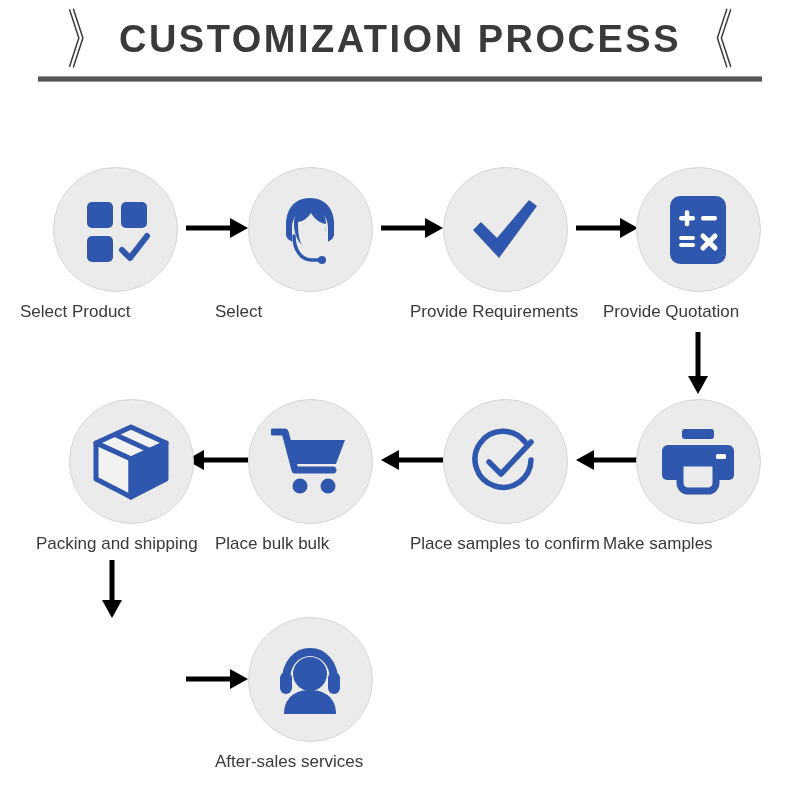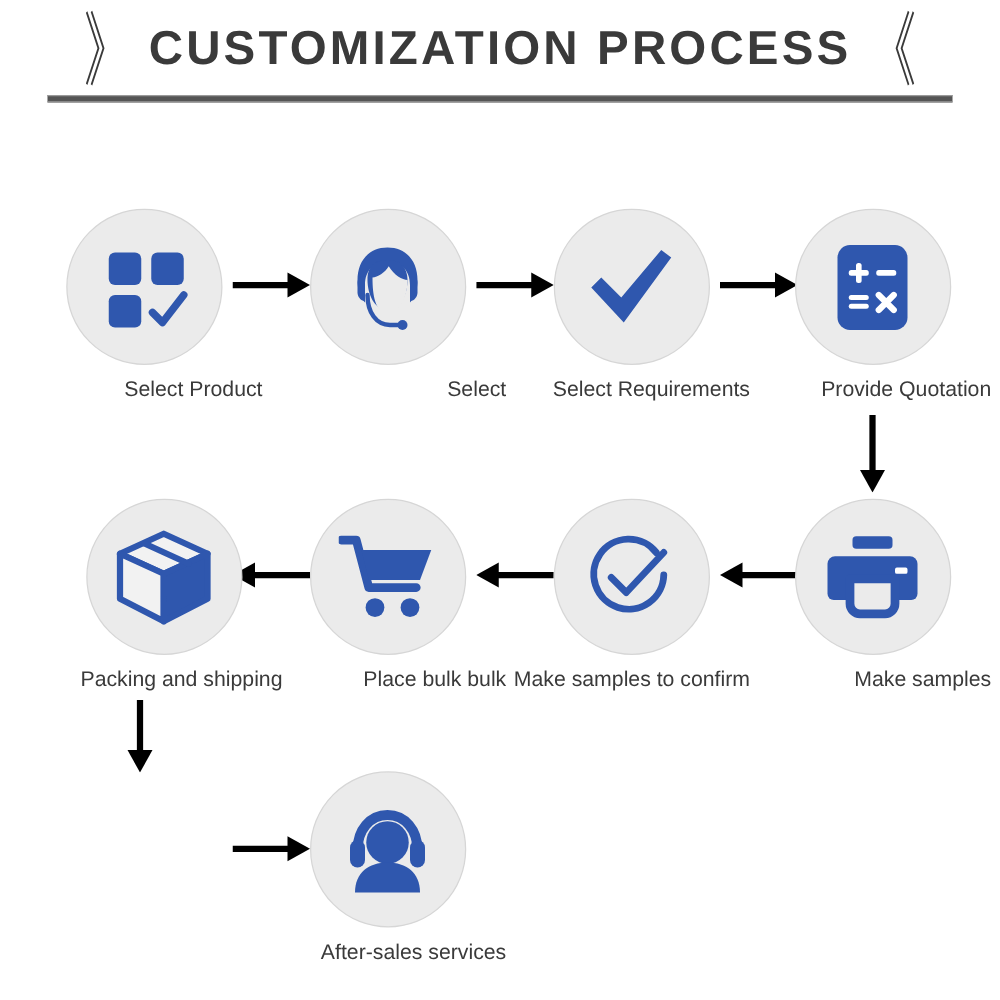--- a/index.html
+++ b/index.html
@@ -58,21 +58,21 @@
     height: 4px;
     background: #555555;
     border-top: 1px solid #9a9a9a;
     border-bottom: 1px solid #9a9a9a;
   }
 
   
   .step {
     position: absolute;
     width: 190px;
-    text-align: right;
+    text-align: left;
   }
   .circle {
     width: 123px;
     height: 123px;
     margin: 0 auto;
     border-radius: 50%;
     background: #ebebeb;
     border: 1px solid #d6d6d6;
     display: flex;
     align-items: center;
@@ -176,21 +176,21 @@
     </div>
     <div class="step-label">Select</div>
   </div>
 
   <div class="step" style="left:410px; top:167px;">
     <div class="circle">
       <svg width="76" height="76" viewBox="0 0 76 76">
         <path d="M6 38 L14 30 L30 46 L62 8 L70 14 L32 66 Z" fill="#2f57ae"></path>
       </svg>
     </div>
-    <div class="step-label">Select Requirements</div>
+    <div class="step-label">Provide Requirements</div>
   </div>
 
   <div class="step" style="left:603px; top:167px;">
     <div class="circle">
       <svg width="66" height="76" viewBox="0 0 66 76">
         <rect x="5" y="4" width="56" height="68" rx="10" fill="#2f57ae"></rect>
         <rect x="14" y="24" width="16" height="4.5" rx="2" fill="#ffffff"></rect>
         <rect x="19.8" y="18.3" width="4.5" height="16" rx="2" fill="#ffffff"></rect>
         <rect x="36" y="24" width="16" height="4.5" rx="2" fill="#ffffff"></rect>
         <rect x="14" y="44" width="16" height="4" rx="2" fill="#ffffff"></rect>
@@ -213,21 +213,21 @@
     <div class="step-label">Make samples</div>
   </div>
 
   <div class="step" style="left:410px; top:399px;">
     <div class="circle">
       <svg width="76" height="76" viewBox="0 0 76 76">
         <path d="M58 18 A28 28 0 1 0 64 36" fill="none" stroke="#2f57ae" stroke-width="5.5" stroke-linecap="round"></path>
         <polyline points="22,38 34,50 64,18" fill="none" stroke="#2f57ae" stroke-width="5.5" stroke-linecap="round" stroke-linejoin="round"></polyline>
       </svg>
     </div>
-    <div class="step-label">Make samples to confirm</div>
+    <div class="step-label">Place samples to confirm</div>
   </div>
 
   <div class="step" style="left:215px; top:399px;">
     <div class="circle">
       <svg width="78" height="72" viewBox="0 0 78 72">
         <path d="M2 6 h12 l10 38 h38" fill="none" stroke="#2f57ae" stroke-width="7" stroke-linecap="round" stroke-linejoin="round"></path>
         <path d="M18 14 h56 l-9 24 h-41 z" fill="#2f57ae"></path>
         <circle cx="29" cy="60" r="7.5" fill="#2f57ae"></circle>
         <circle cx="57" cy="60" r="7.5" fill="#2f57ae"></circle>
       </svg>

